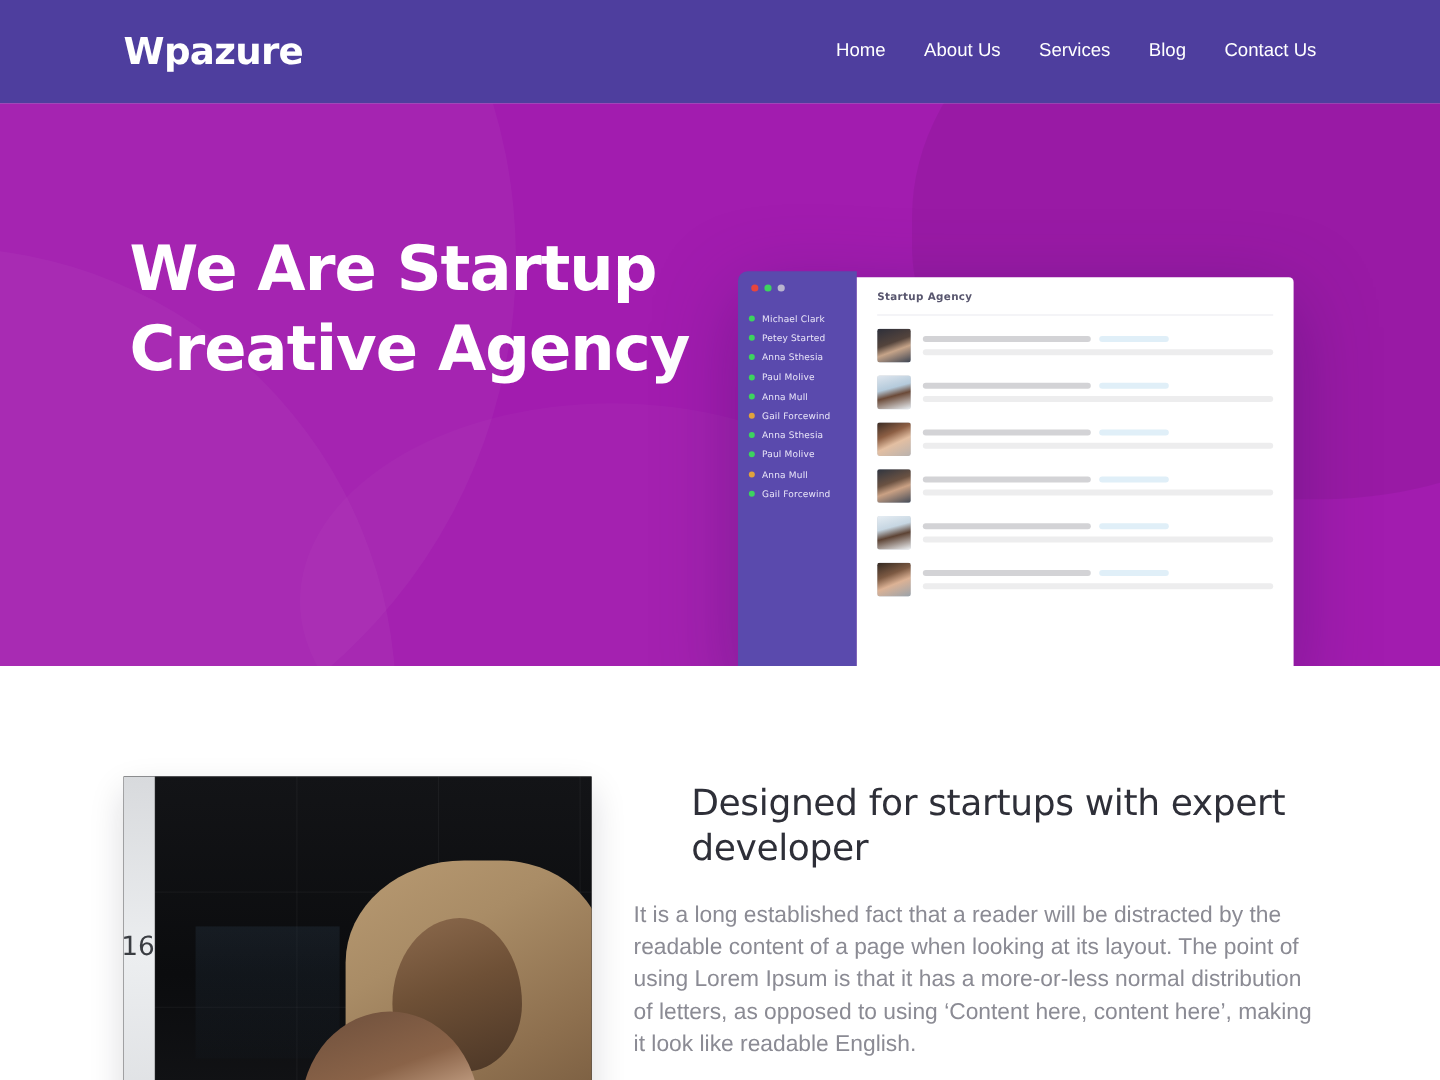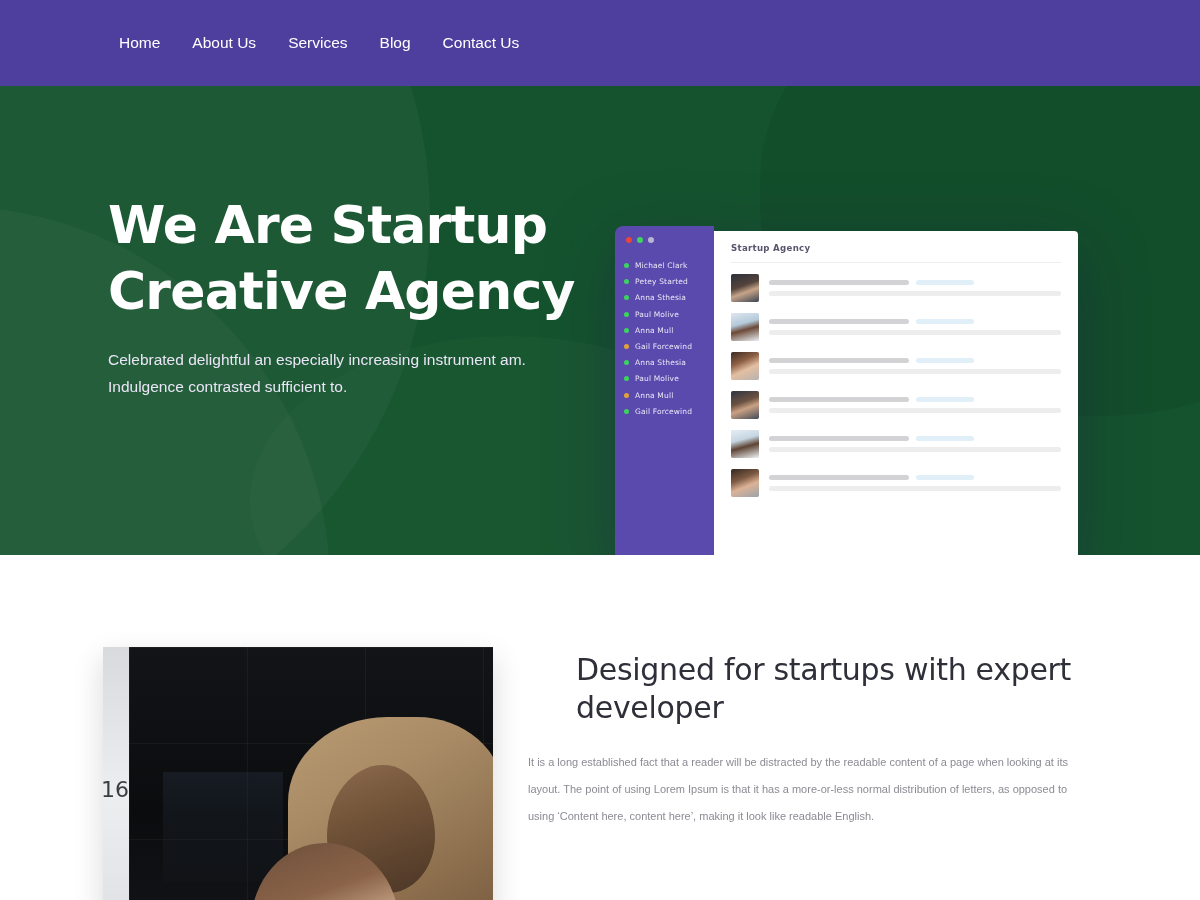--- a/index.html
+++ b/index.html
@@ -37,21 +37,21 @@
     padding:6px 16px;
     white-space:nowrap;
     display:inline-block;
   }
   .nav-link:last-child{ padding-right:0; }
 
   
   .hero{
     position:relative;
     height:469px;
-    background:#14532d;
+    background:#a21caf;
     overflow:hidden;
   }
   .hero-wave{ position:absolute; pointer-events:none; }
   .wave-a{
     width:900px;height:900px;
     left:-470px;top:-320px;
     border-radius:50%;
     background:rgba(255,255,255,0.035);
   }
   .wave-b{
@@ -270,50 +270,49 @@
     line-height:38px;
     font-weight:normal;
     letter-spacing:-0.3px;
     margin-bottom:22px;
     white-space:pre-line;
     font-family:"DejaVu Sans", sans-serif;
     margin-left:48px;
   }
   .why-body{
     color:#8b8b94;
-    font-size:11px;
+    font-size:19px;
     line-height:27px;
     max-width:568px;
   }
 </style>
 </head>
 <body>
 
 <header class="site-header">
+  <div class="logo">Wpazure</div>
   <nav class="main-nav">
     <a class="nav-link" href="#">Home</a>
     <a class="nav-link" href="#">About Us</a>
     <a class="nav-link" href="#">Services</a>
     <a class="nav-link" href="#">Blog</a>
     <a class="nav-link" href="#">Contact Us</a>
   </nav>
 </header>
 
 <section class="hero">
   <div class="hero-wave wave-a"></div>
   <div class="hero-wave wave-b"></div>
   <div class="hero-wave wave-c"></div>
   <div class="hero-wave wave-d"></div>
 
   <div class="hero-inner">
     <div class="hero-copy">
       <h1 class="hero-title">We Are Startup
 Creative Agency</h1>
-      <p class="hero-sub">Celebrated delightful an especially increasing instrument am.
-Indulgence contrasted sufficient to.</p>
     </div>
 
     <div class="mockup">
       <div class="mockup-side">
         <div class="dots">
           <span class="dot red"></span>
           <span class="dot green"></span>
           <span class="dot gray"></span>
         </div>
 

